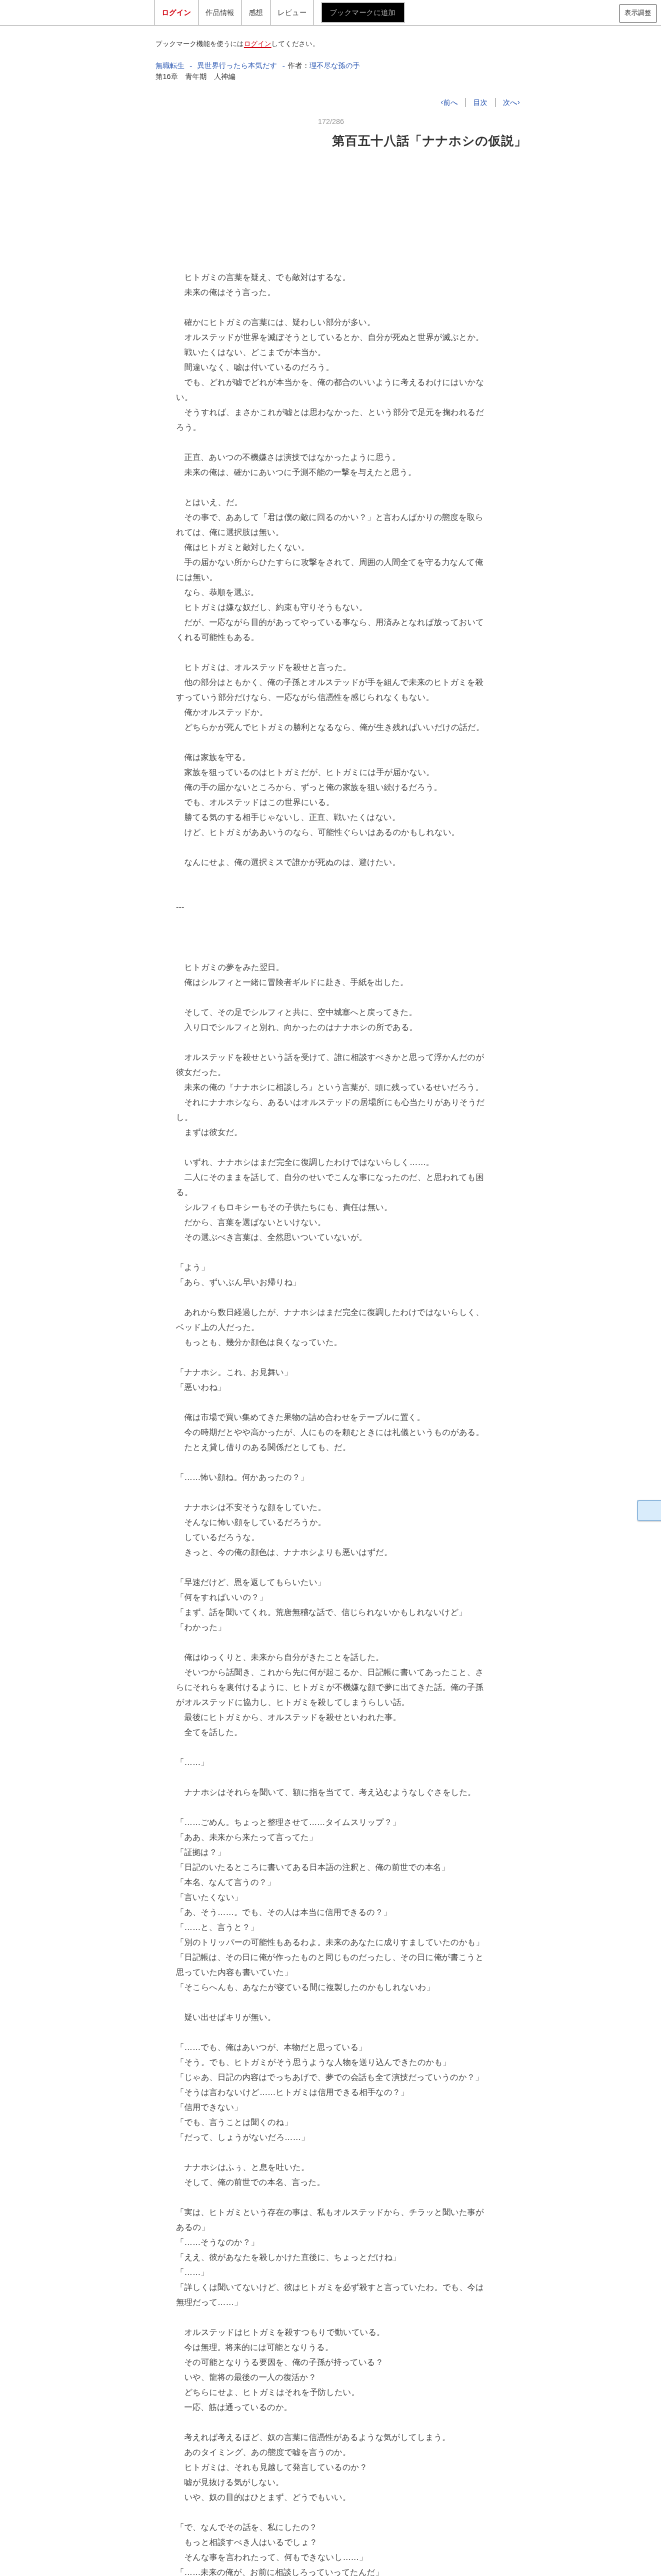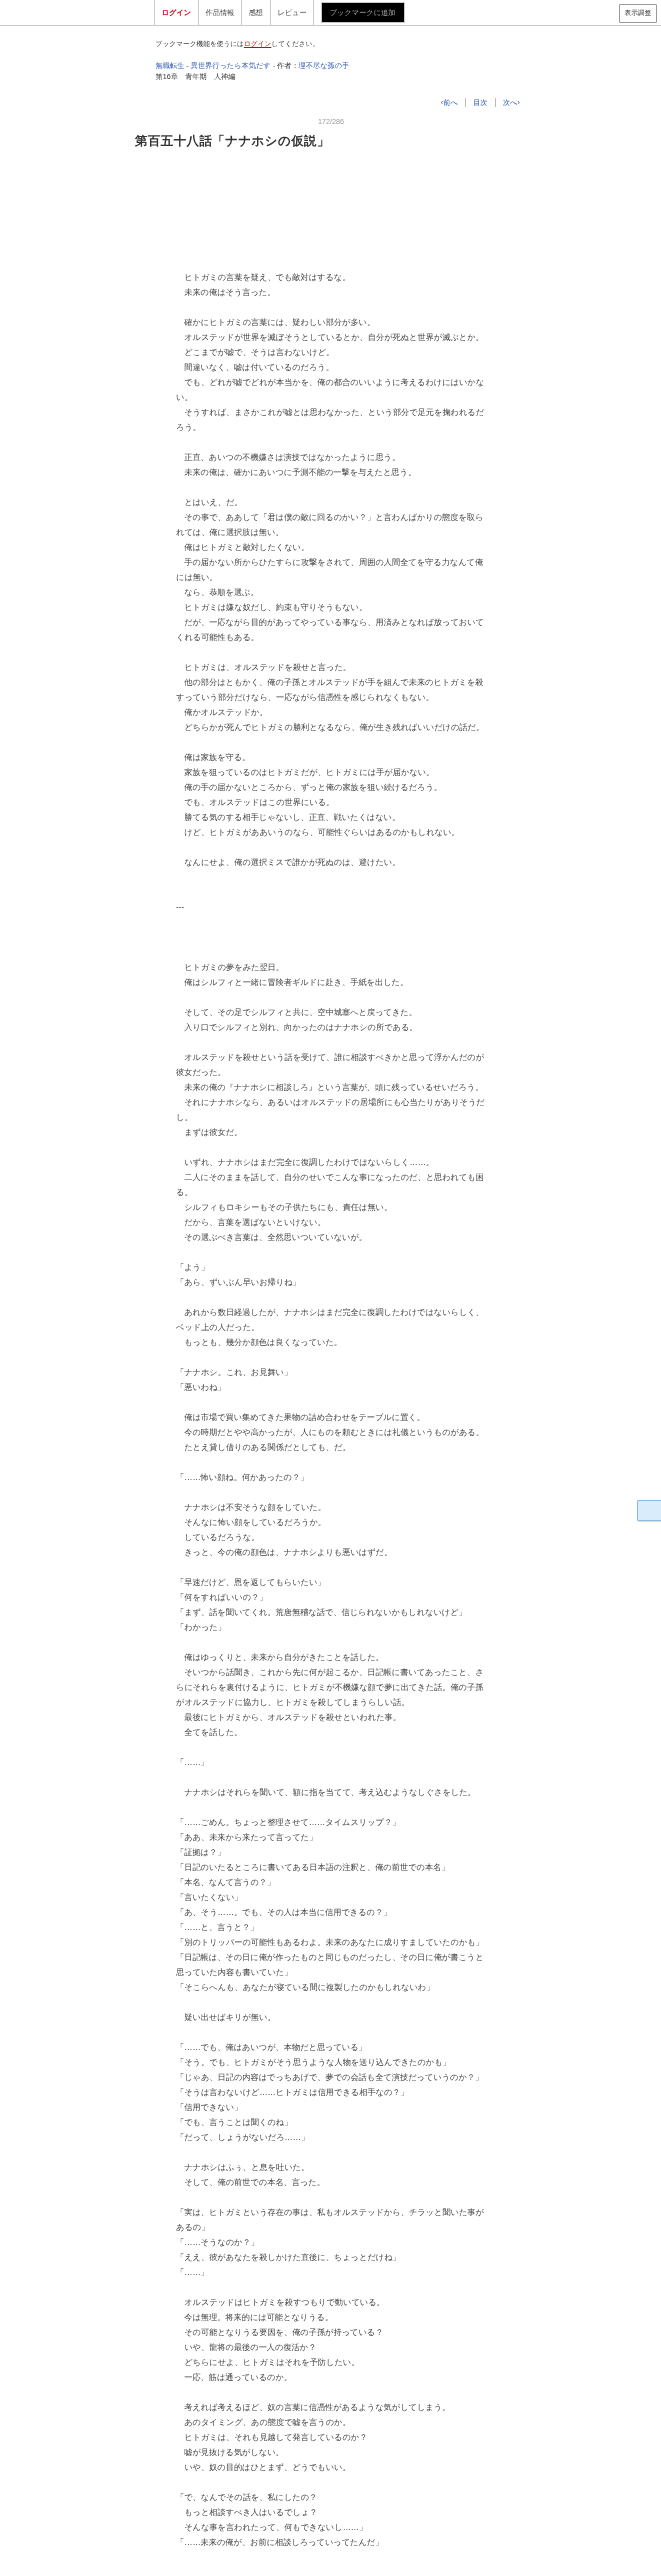--- a/index.html
+++ b/index.html
@@ -17,30 +17,30 @@
   .bookmark-btn{margin-left:6.2px;font-size:7.2px;color:#b0b0b0;background:#000000;
     border:0.5px solid #c9c9c9;padding:4.6px 8.2px;border-radius:1px;font-family:Liberation Serif, serif;}
   .display-btn{position:absolute;right:5.2px;top:4.1px;font-size:6.7px;color:#333;
     background:#fff;border:0.5px solid #9a9a9a;padding:4.1px 4.6px;border-radius:1px;cursor:pointer;}
 
   
   .wrap{width:392px;margin:0 auto;}
   .notice{margin:14.4px 0 0 20.6px;font-size:6.7px;color:#333;}
   .notice a{color:#d3000f;text-decoration:underline;cursor:pointer;}
   .workinfo{margin:11.3px 0 0 20.6px;font-size:7.2px;line-height:10.8px;color:#333;}
-  .workinfo a{color:#2956b2;text-decoration:none;cursor:pointer;}
+  .workinfo a{color:#2956b2;text-decoration:none;cursor:pointer;font-family:Liberation Mono, monospace;}
   .chapter{margin:1px 0 0 20.6px;font-size:7.2px;color:#333;}
 
   .pager{margin-top:15.5px;text-align:right;font-size:7.2px;}
   .pager a{color:#2956b2;text-decoration:none;padding:0 7.2px;cursor:pointer;}
   .pager a + a{border-left:0.5px solid #bbb;}
 
   .position{margin-top:9.3px;text-align:center;font-size:7.2px;color:#9a9a9a;}
 
-  h1.episode{margin:7.2px 0 0 0;text-align:left;font-size:12.4px;color:#333;
+  h1.episode{margin:7.2px 0 0 0;text-align:right;font-size:12.4px;color:#333;
     font-weight:bold;letter-spacing:0.5px;}
 
   
   .novel{width:310px;margin:120px auto 0 auto;font-size:8.2px;color:#404040;}
   .novel p{margin:0;min-height:15px;line-height:15px;white-space:pre-wrap;
     word-break:break-all;}
 
   
   .side-tab{position:absolute;right:0;top:1500px;width:24px;height:18.5px;
     background:#d9ecfb;border:0.5px solid #8fb8dd;border-right:none;
@@ -79,21 +79,21 @@
     <div class="position">172/286</div>
 
     <h1 class="episode">第百五十八話「ナナホシの仮説」</h1>
 
     <div class="novel" id="novel-body">
         <p>　ヒトガミの言葉を疑え、でも敵対はするな。</p>
         <p>　未来の俺はそう言った。</p>
         <p>&nbsp;</p>
         <p>　確かにヒトガミの言葉には、疑わしい部分が多い。</p>
         <p>　オルステッドが世界を滅ぼそうとしているとか、自分が死ぬと世界が滅ぶとか。</p>
-        <p>　どこまでが嘘で、そうは言わないけど。</p>
+        <p>　戦いたくはない、どこまでが本当か。</p>
         <p>　間違いなく、嘘は付いているのだろう。</p>
         <p>　でも、どれが嘘でどれが本当かを、俺の都合のいいように考えるわけにはいかない。</p>
         <p>　そうすれば、まさかこれが嘘とは思わなかった、という部分で足元を掬われるだろう。</p>
         <p>&nbsp;</p>
         <p>　正直、あいつの不機嫌さは演技ではなかったように思う。</p>
         <p>　未来の俺は、確かにあいつに予測不能の一撃を与えたと思う。</p>
         <p>&nbsp;</p>
         <p>　とはいえ、だ。</p>
         <p>　その事で、ああして「君は僕の敵に回るのかい？」と言わんばかりの態度を取られては、俺に選択肢は無い。</p>
         <p>　俺はヒトガミと敵対したくない。</p>
@@ -194,20 +194,21 @@
         <p>「でも、言うことは聞くのね」</p>
         <p>「だって、しょうがないだろ……」</p>
         <p>&nbsp;</p>
         <p>　ナナホシはふぅ、と息を吐いた。</p>
         <p>　そして、俺の前世での本名、言った。</p>
         <p>&nbsp;</p>
         <p>「実は、ヒトガミという存在の事は、私もオルステッドから、チラッと聞いた事があるの」</p>
         <p>「……そうなのか？」</p>
         <p>「ええ、彼があなたを殺しかけた直後に、ちょっとだけね」</p>
         <p>「……」</p>
+        <p>「詳しくは聞いてないけど、彼はヒトガミを必ず殺すと言っていたわ。でも、今は無理だって……」</p>
         <p>&nbsp;</p>
         <p>　オルステッドはヒトガミを殺すつもりで動いている。</p>
         <p>　今は無理。将来的には可能となりうる。</p>
         <p>　その可能となりうる要因を、俺の子孫が持っている？</p>
         <p>　いや、龍将の最後の一人の復活か？</p>
         <p>　どちらにせよ、ヒトガミはそれを予防したい。</p>
         <p>　一応、筋は通っているのか。</p>
         <p>&nbsp;</p>
         <p>　考えれば考えるほど、奴の言葉に信憑性があるような気がしてしまう。</p>
         <p>　あのタイミング、あの態度で嘘を言うのか。</p>

